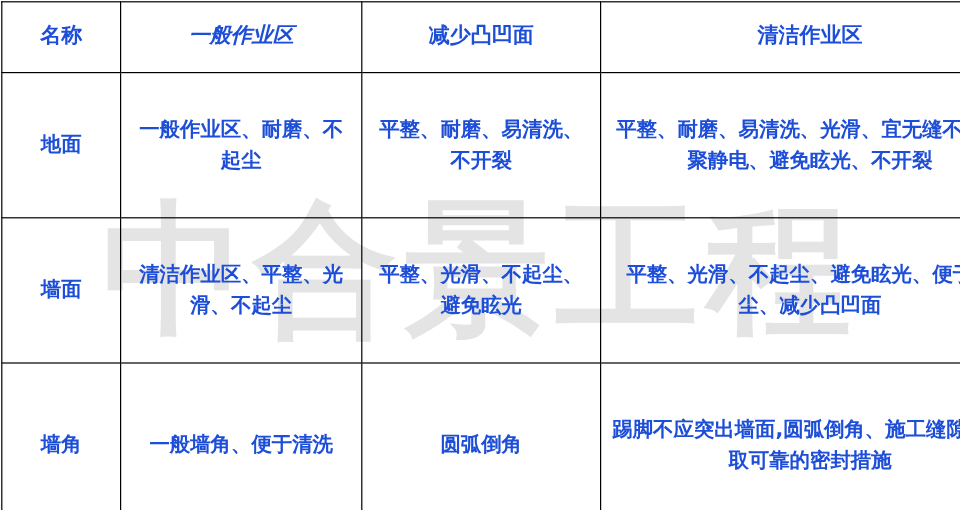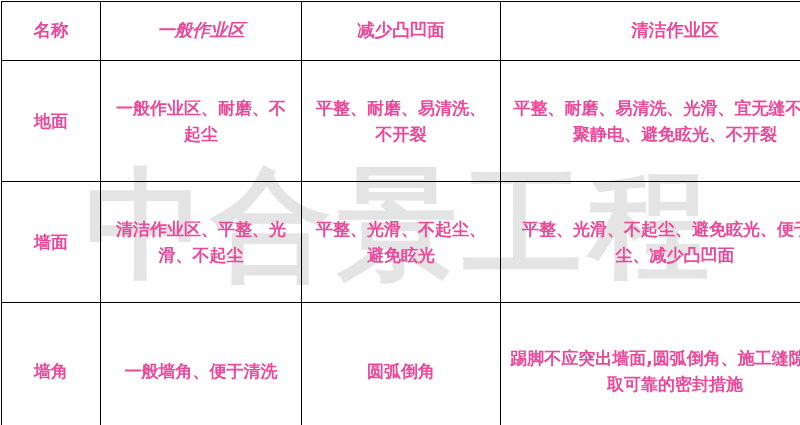--- a/index.html
+++ b/index.html
@@ -53,21 +53,21 @@
     table-layout: fixed;
   }
 
   table.spec td, table.spec th {
     border: 1.6px solid #000000;
     text-align: center;
     vertical-align: middle;
     padding: 6px 8px;
     font-size: 17px;
     line-height: 1.55;
-    color: #ec4899;
+    color: #1d4ed8;
     font-weight: bold;
     background: transparent;
     word-break: break-all;
   }
 
   table.spec thead th {
     font-size: 17.5px;
     padding: 9px 6px;
     height: 40px;
   }

